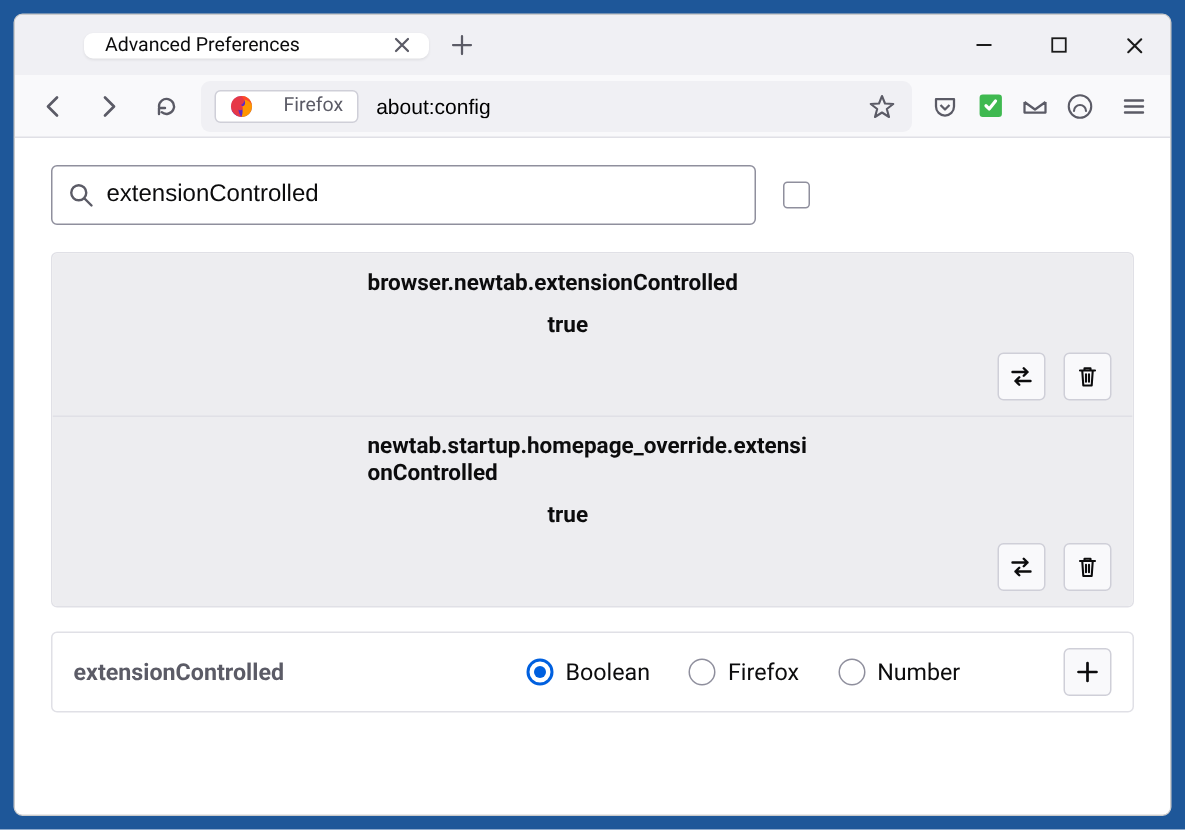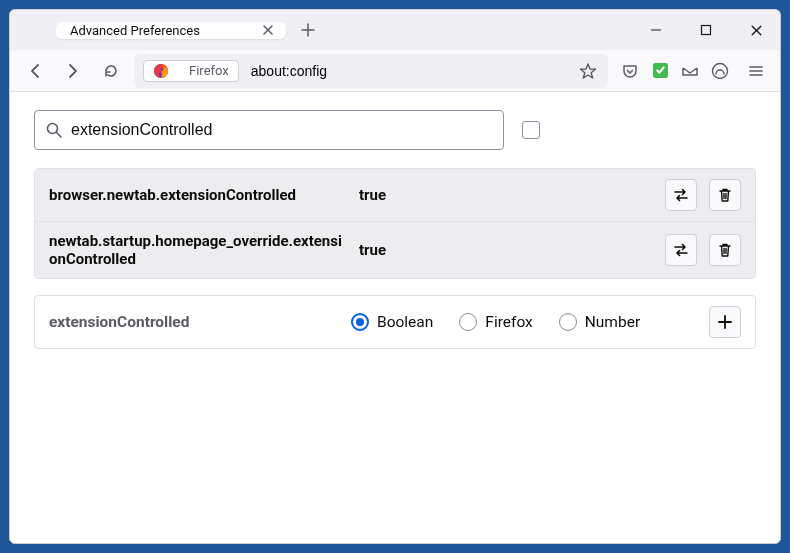--- a/index.html
+++ b/index.html
@@ -105,20 +105,21 @@
     .check-label { display:flex; align-items:center; gap:10px; font-size:15px; color:#0c0c0d; }
     .checkbox { width:18px; height:18px; border:1.5px solid #8f8f9d; border-radius:3px; cursor:pointer; }
     
     .pref-list { border:1px solid #e0e0e6; border-radius:4px; overflow:hidden; }
     .pref-row {
       display:flex;
       align-items:center;
       padding: 10px 14px;
       border-bottom:1px solid #e0e0e6;
       gap:10px;
+      flex-direction:column;
     }
     .pref-row:last-child { border-bottom:none; }
     .pref-row.modified { background:#ededf0; }
     .pref-name { width:300px; font-weight:700; font-size:15px; word-break:break-all; }
     .pref-value { flex:0 0 auto; width:60px; font-weight:700; font-size:15px; }
     .pref-actions { margin-left:auto; display:flex; gap:12px; }
     .icon-btn {
       width:32px; height:32px; border:1px solid #cfcfd8; border-radius:4px; background:#f9f9fb;
       display:flex; align-items:center; justify-content:center; cursor:pointer; color:#0c0c0d;
     }

